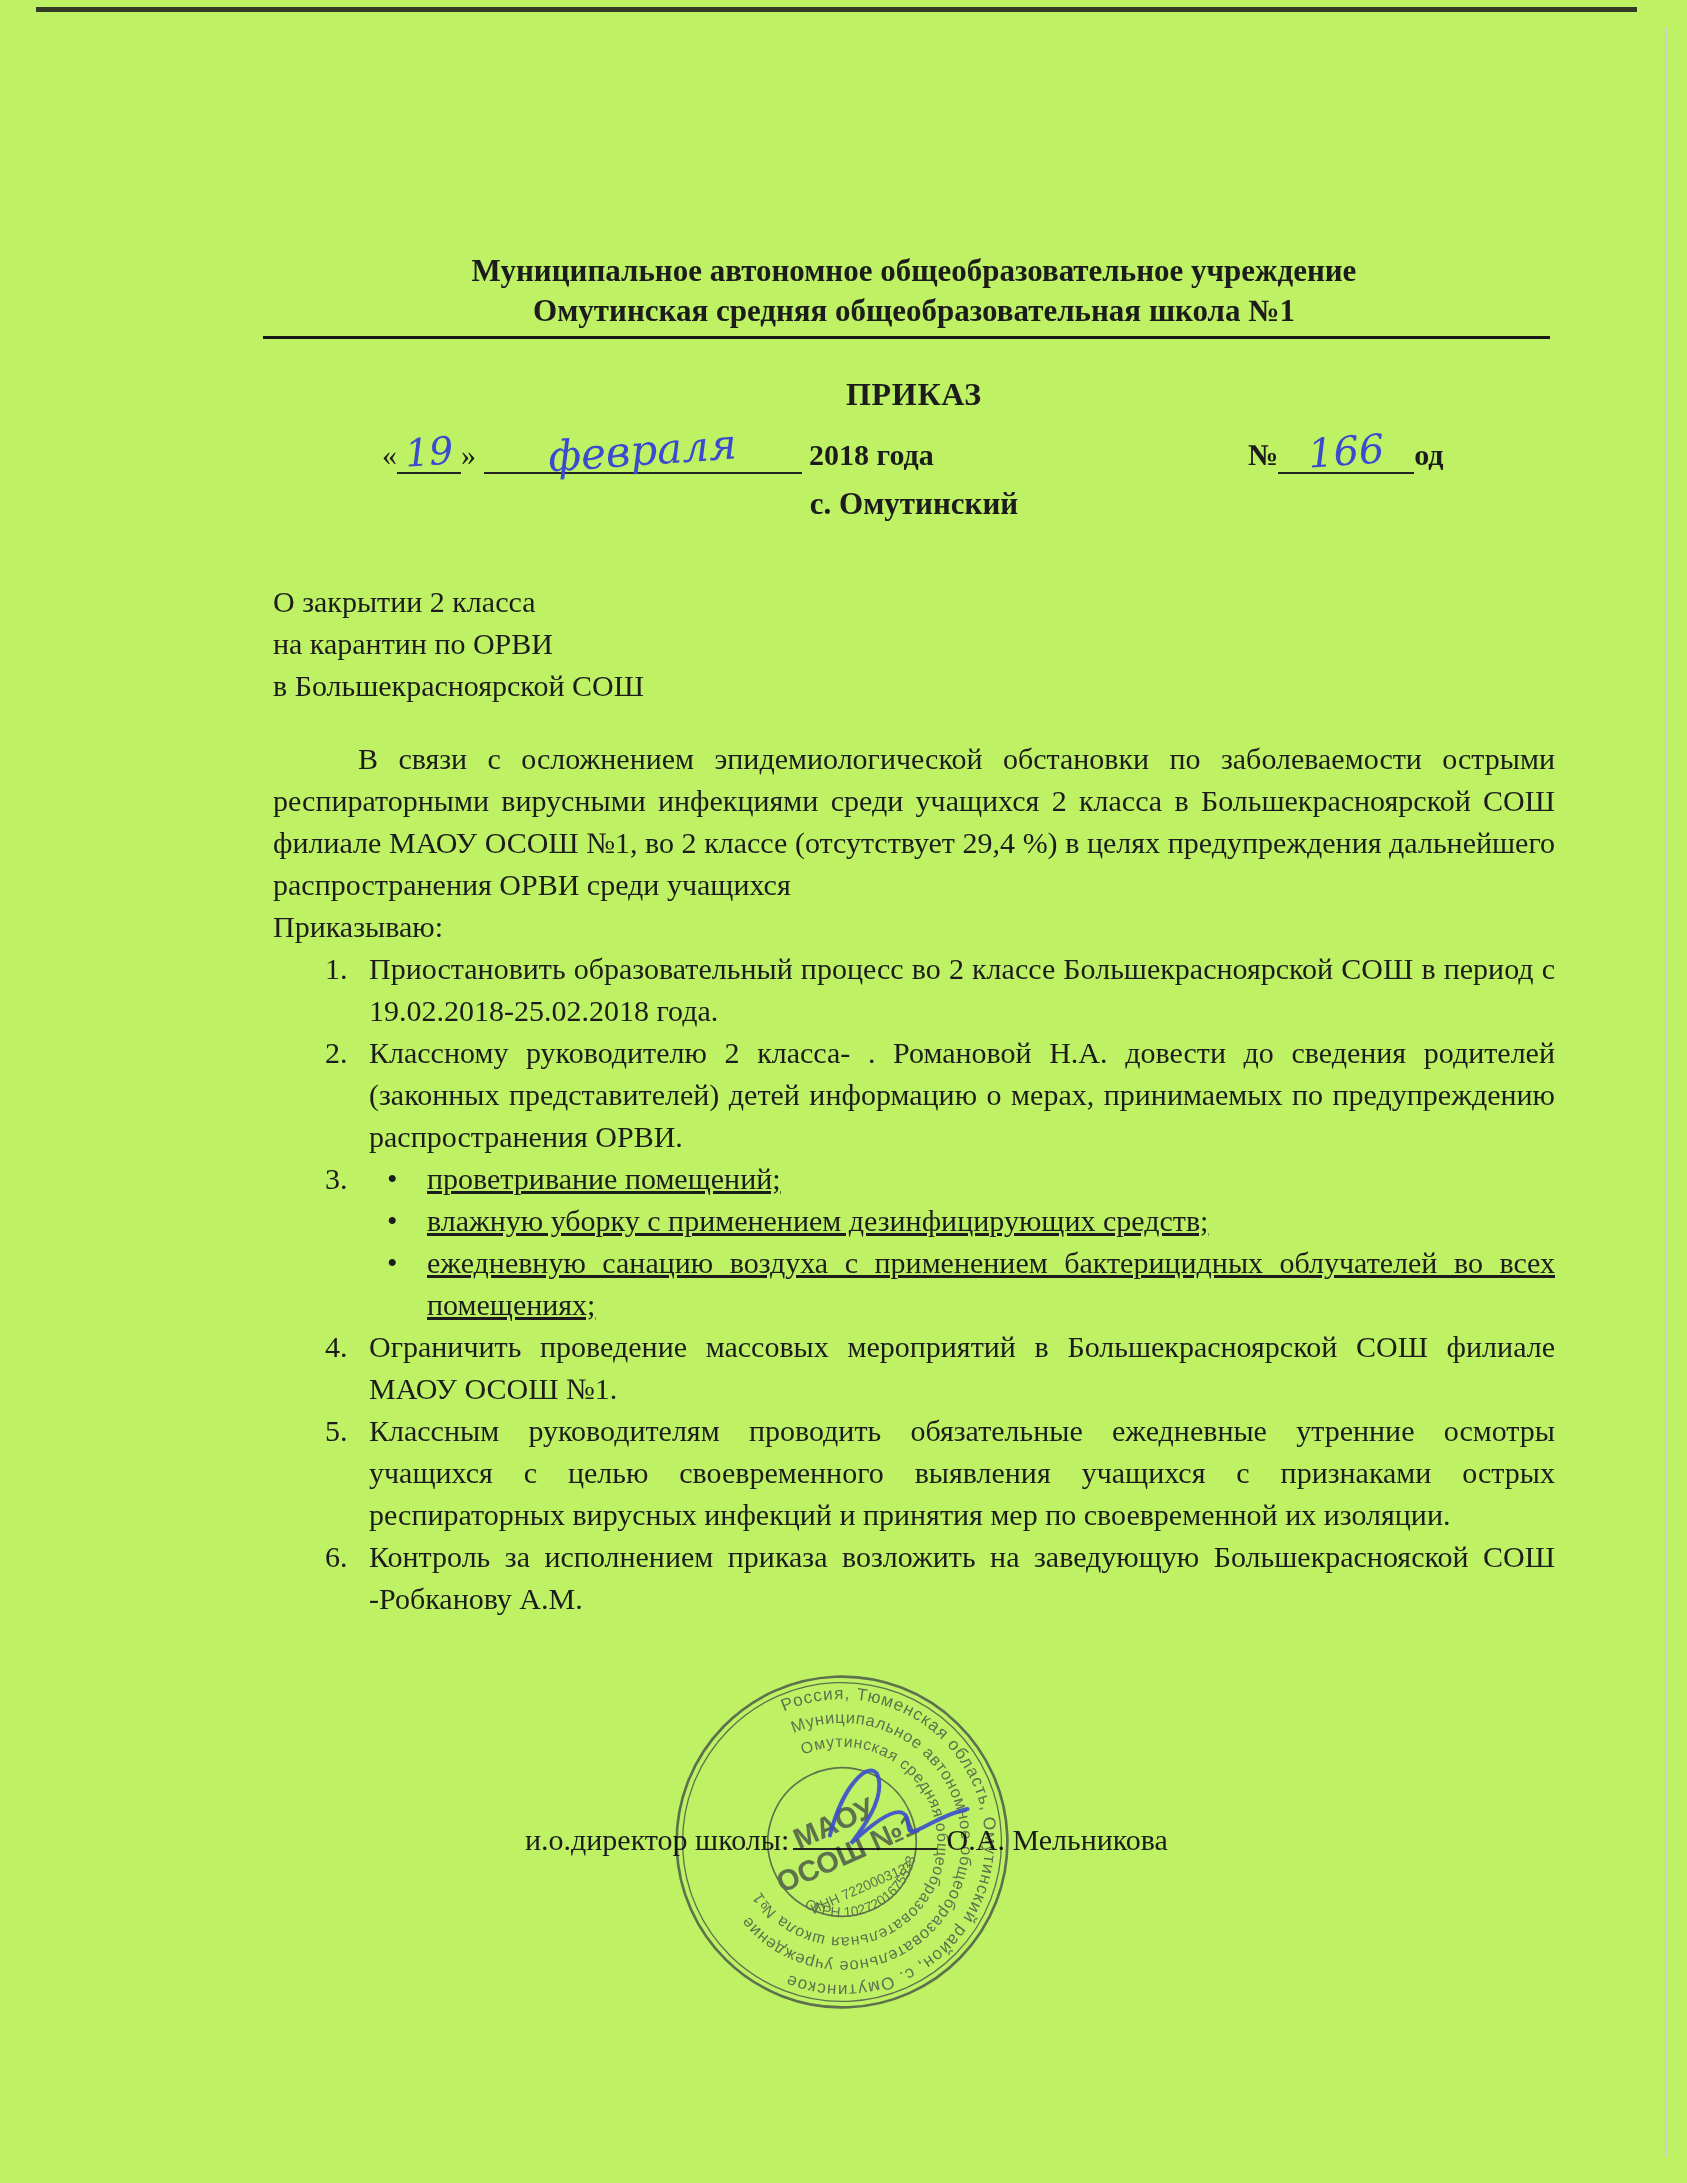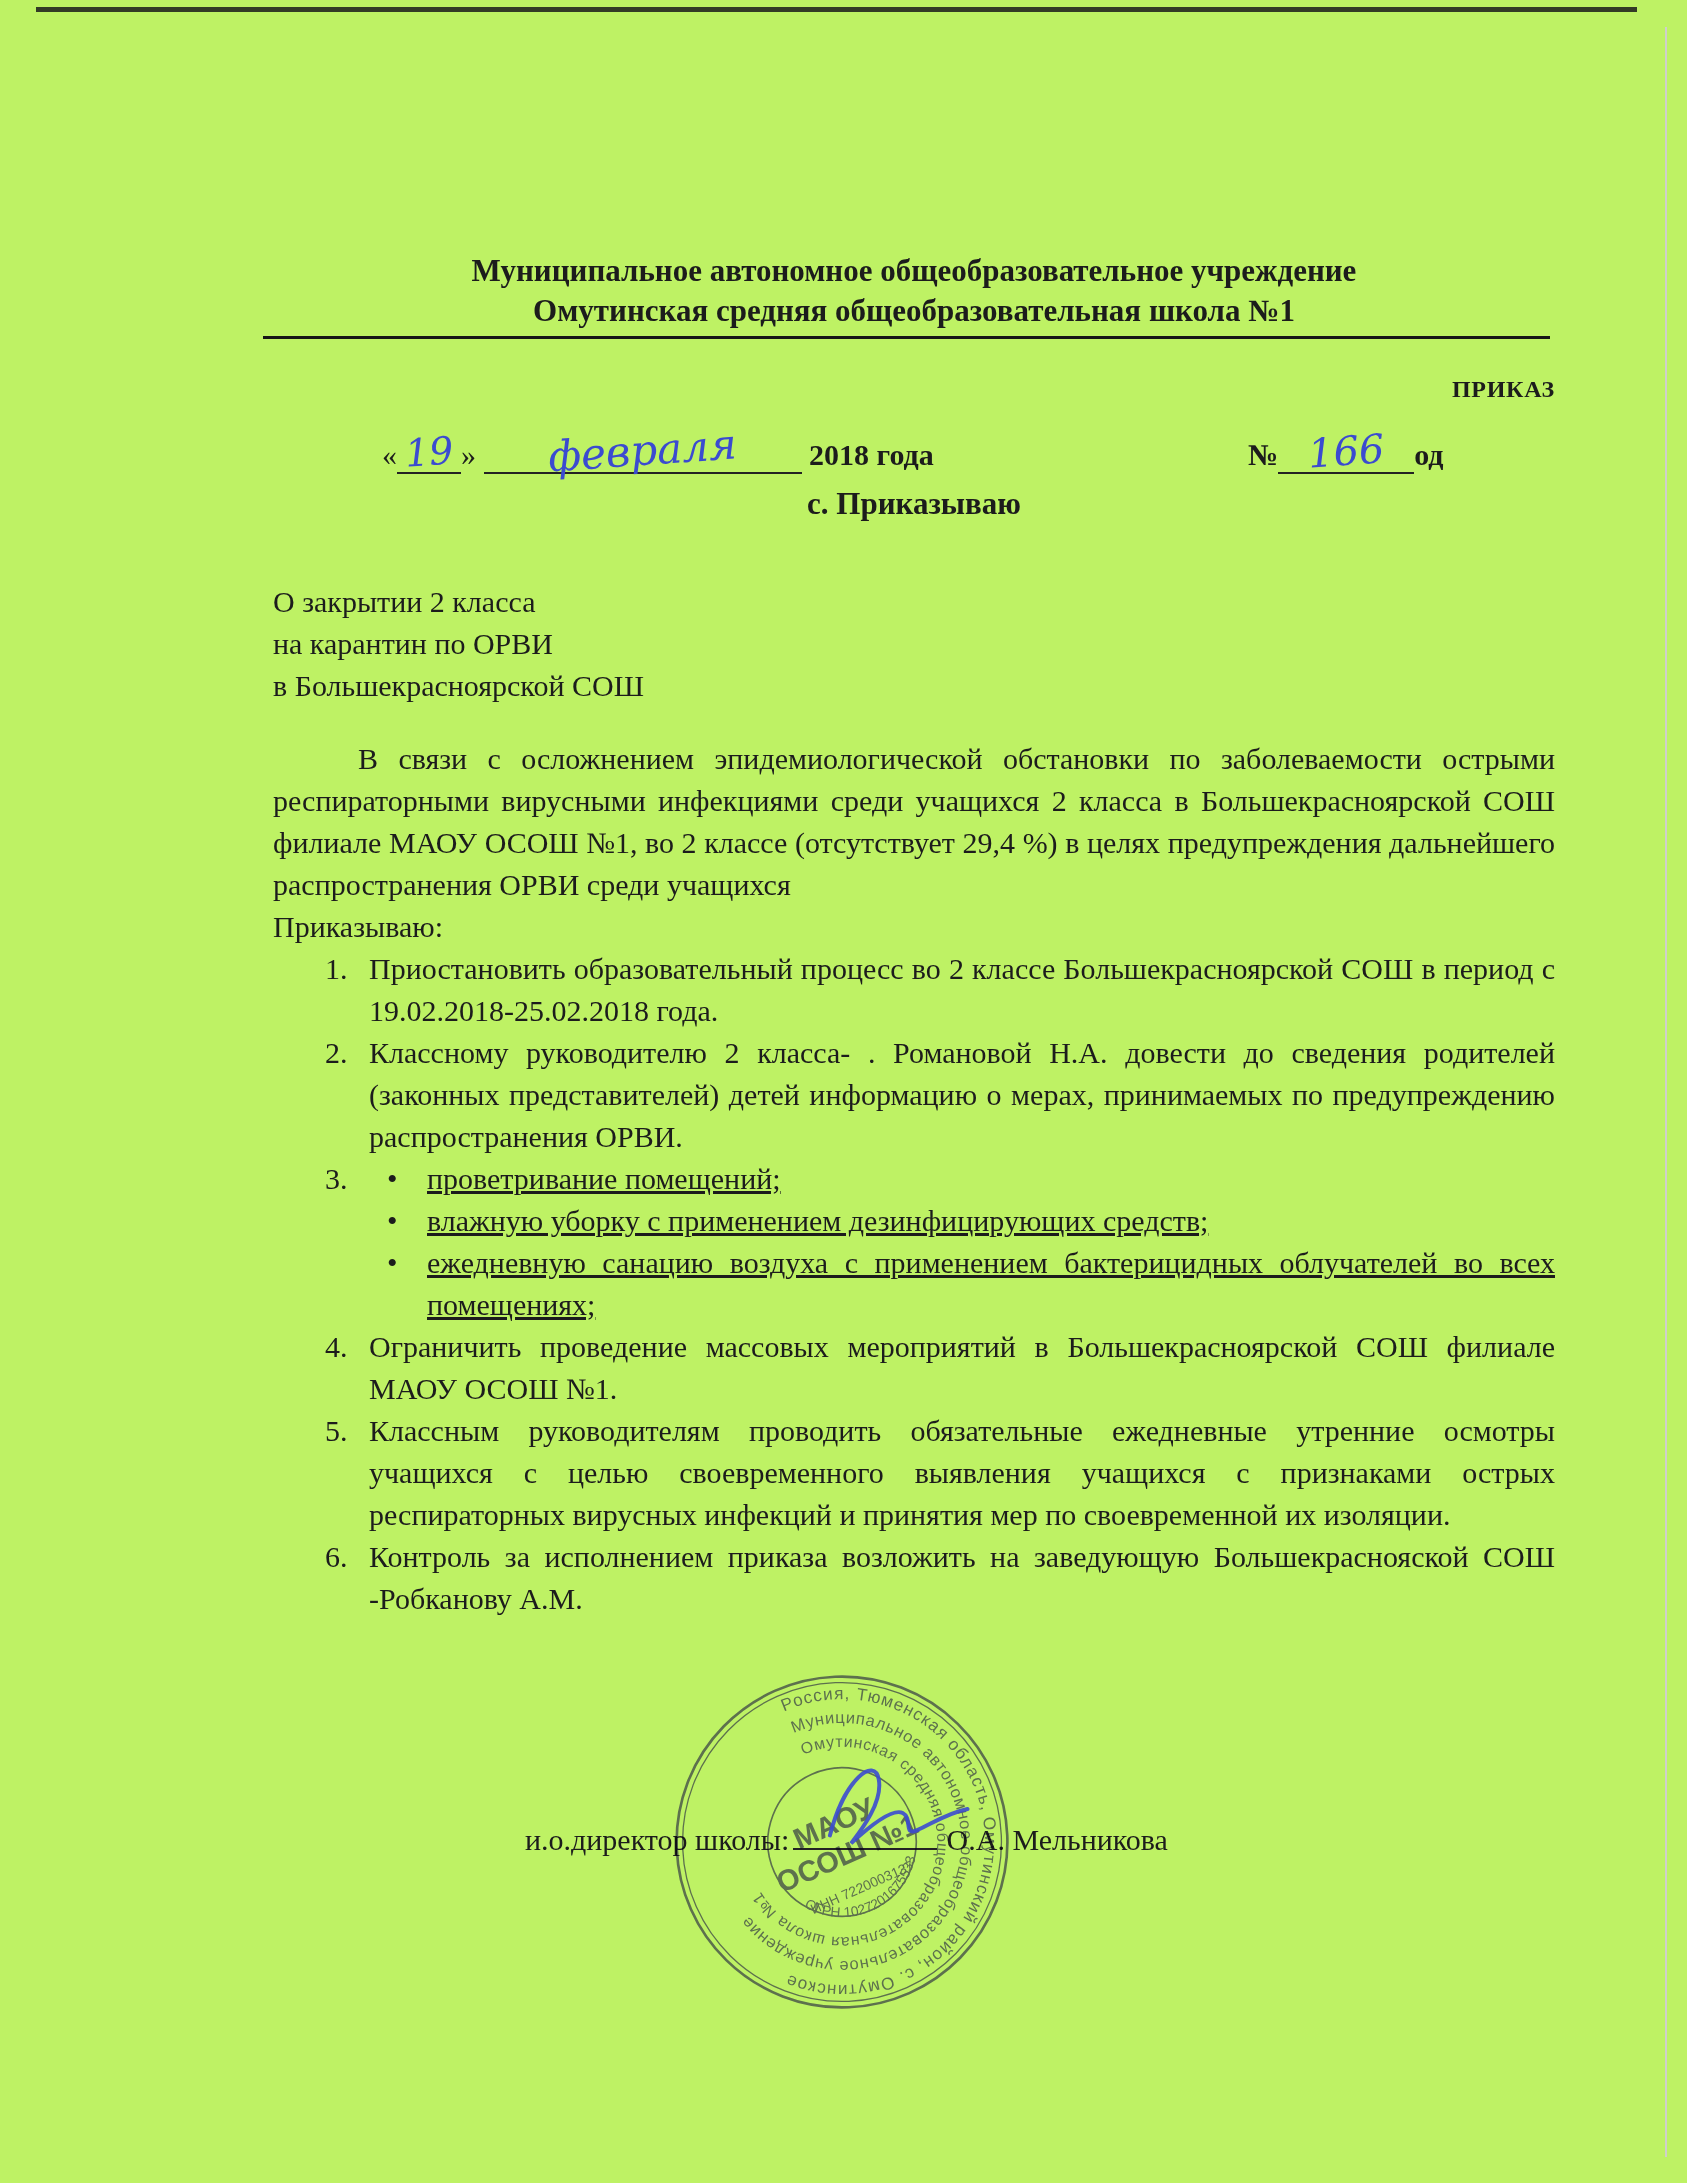--- a/index.html
+++ b/index.html
@@ -14,21 +14,21 @@
   }
   
   .scan-top-line { position:absolute; left:36px; top:6.6px; width:1601px; height:5.3px; background:#1b1b1b; opacity:.85; }
   .scan-right-line { position:absolute; left:1665px; top:26.5px; width:2px; height:2130px; background:#cfcfcc; }
 
   .content { position:absolute; left:273px; width:1282px; }
 
   .header-block { top:251px; text-align:center; font-weight:bold; font-size:31px; line-height:40px; }
   .header-rule { position:absolute; left:263px; top:336px; width:1287px; height:3.3px; background:#161616; }
 
-  .doc-title { top:376px; text-align:right; font-weight:bold; font-size:24px; letter-spacing:0.7px; }
+  .doc-title { top:376px; text-align:center; font-weight:bold; font-size:32px; letter-spacing:0.7px; }
 
   .date-row { top:438px; height:60px; font-size:30px; }
   .date-left { position:absolute; left:109px; top:0; white-space:nowrap; }
   .date-right { position:absolute; left:975px; top:0; white-space:nowrap; }
   .bold { font-weight:bold; }
   .blank { display:inline-block; border-bottom:2.6px solid #232323; text-align:center; vertical-align:baseline; overflow:visible; }
   .blank-day { width:64px; }
   .blank-month { width:318px; }
   .blank-num { width:136px; }
   .hw {
@@ -84,21 +84,21 @@
     <span class="date-left">
       <span>«</span><span class="blank blank-day"><span class="hw hw-day">19</span></span><span>»</span>
       <span class="blank blank-month"><span class="hw hw-month">февраля</span></span>
       <span class="bold">2018 года</span>
     </span>
     <span class="date-right">
       <span class="bold">№</span><span class="blank blank-num"><span class="hw hw-num">166</span></span><span class="bold">од</span>
     </span>
   </div>
 
-  <div class="content place-line">с. Приказываю</div>
+  <div class="content place-line">с. Омутинский</div>
 
   <div class="content subject-block">
     <div>О закрытии  2 класса</div>
     <div>на карантин по ОРВИ</div>
     <div>в Большекрасноярской СОШ</div>
   </div>
 
   <div class="content main-block">
     <div class="intro">В связи с осложнением эпидемиологической обстановки по заболеваемости острыми респираторными вирусными инфекциями среди учащихся 2 класса в Большекрасноярской СОШ филиале МАОУ ОСОШ №1, во 2  классе (отсутствует 29,4 %) в целях предупреждения дальнейшего распространения ОРВИ среди учащихся</div>
     <div class="order-word">Приказываю:</div>

